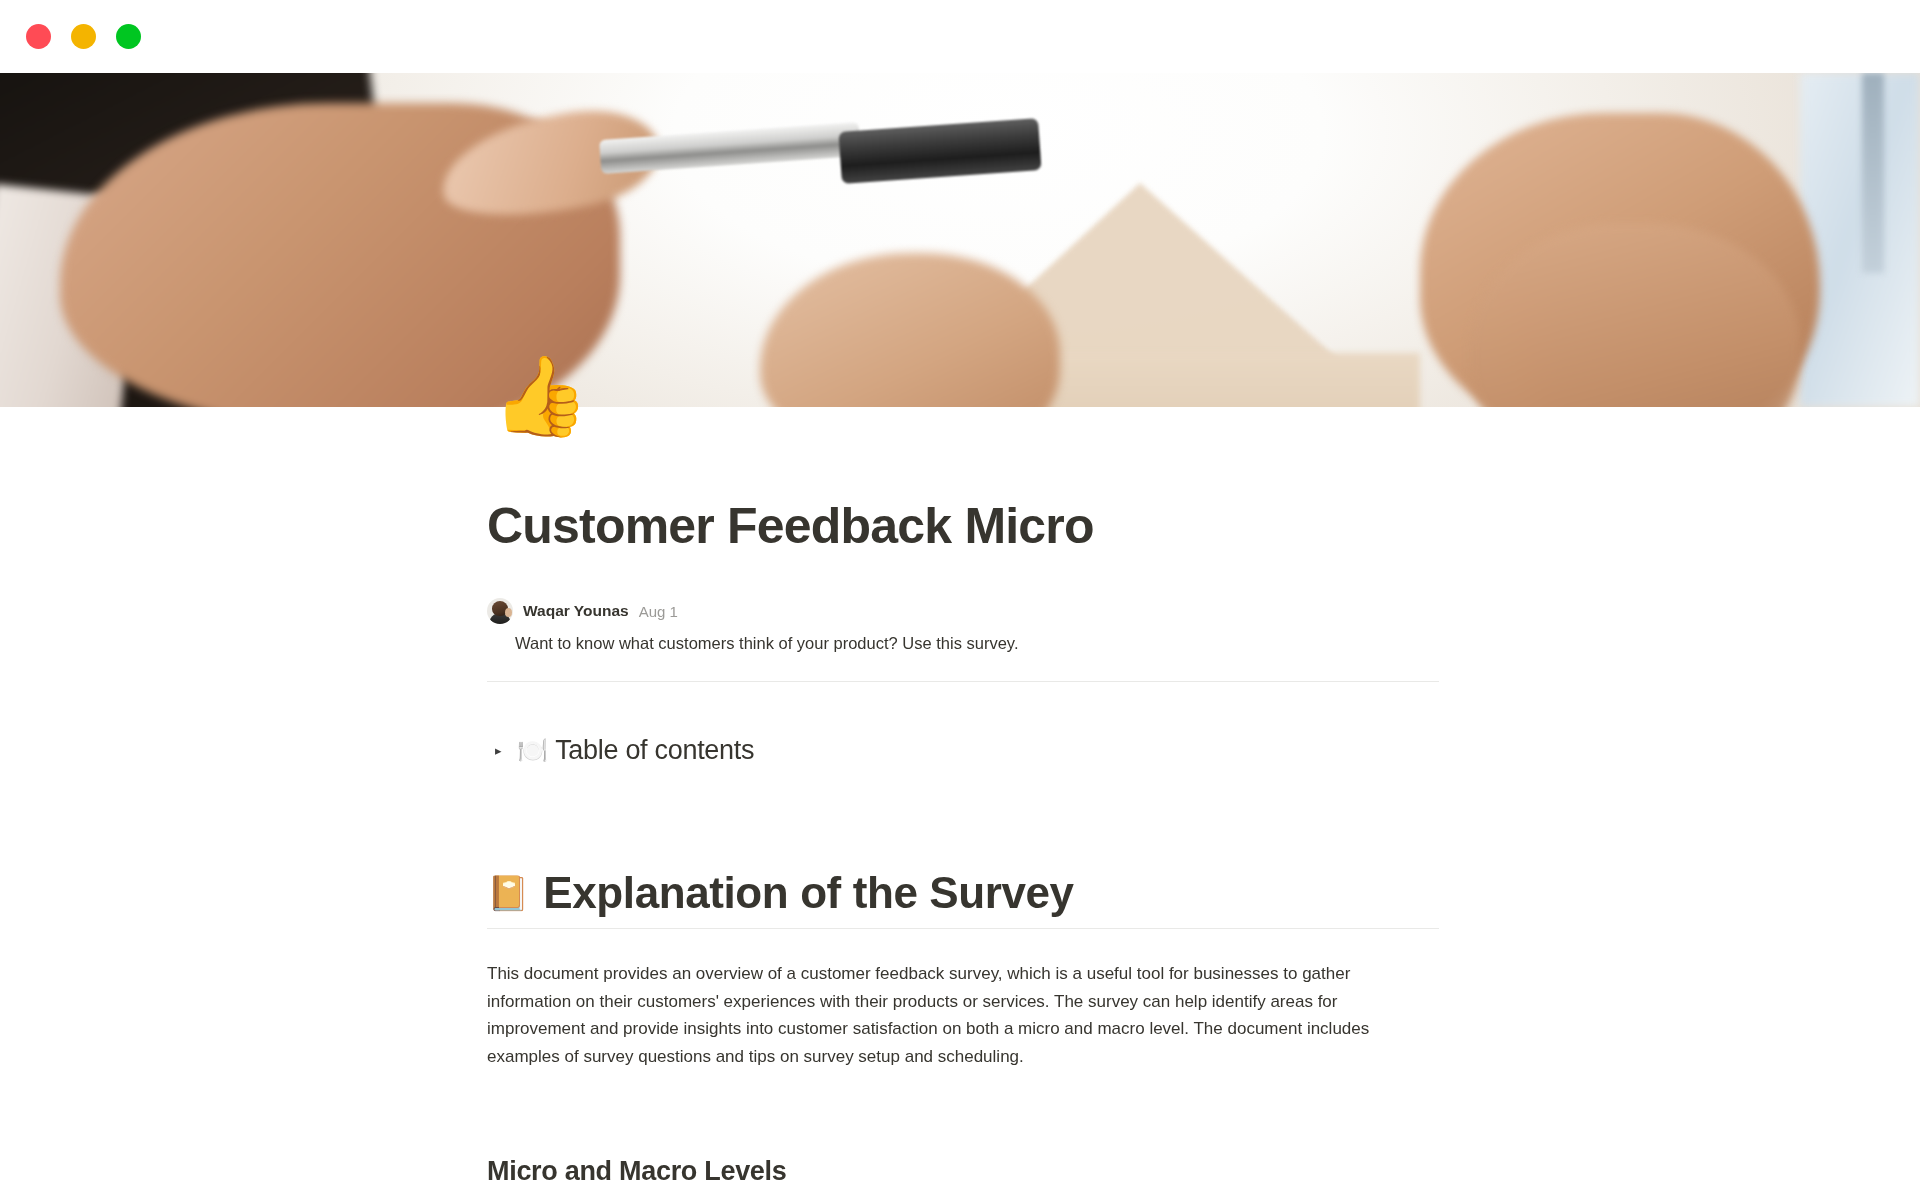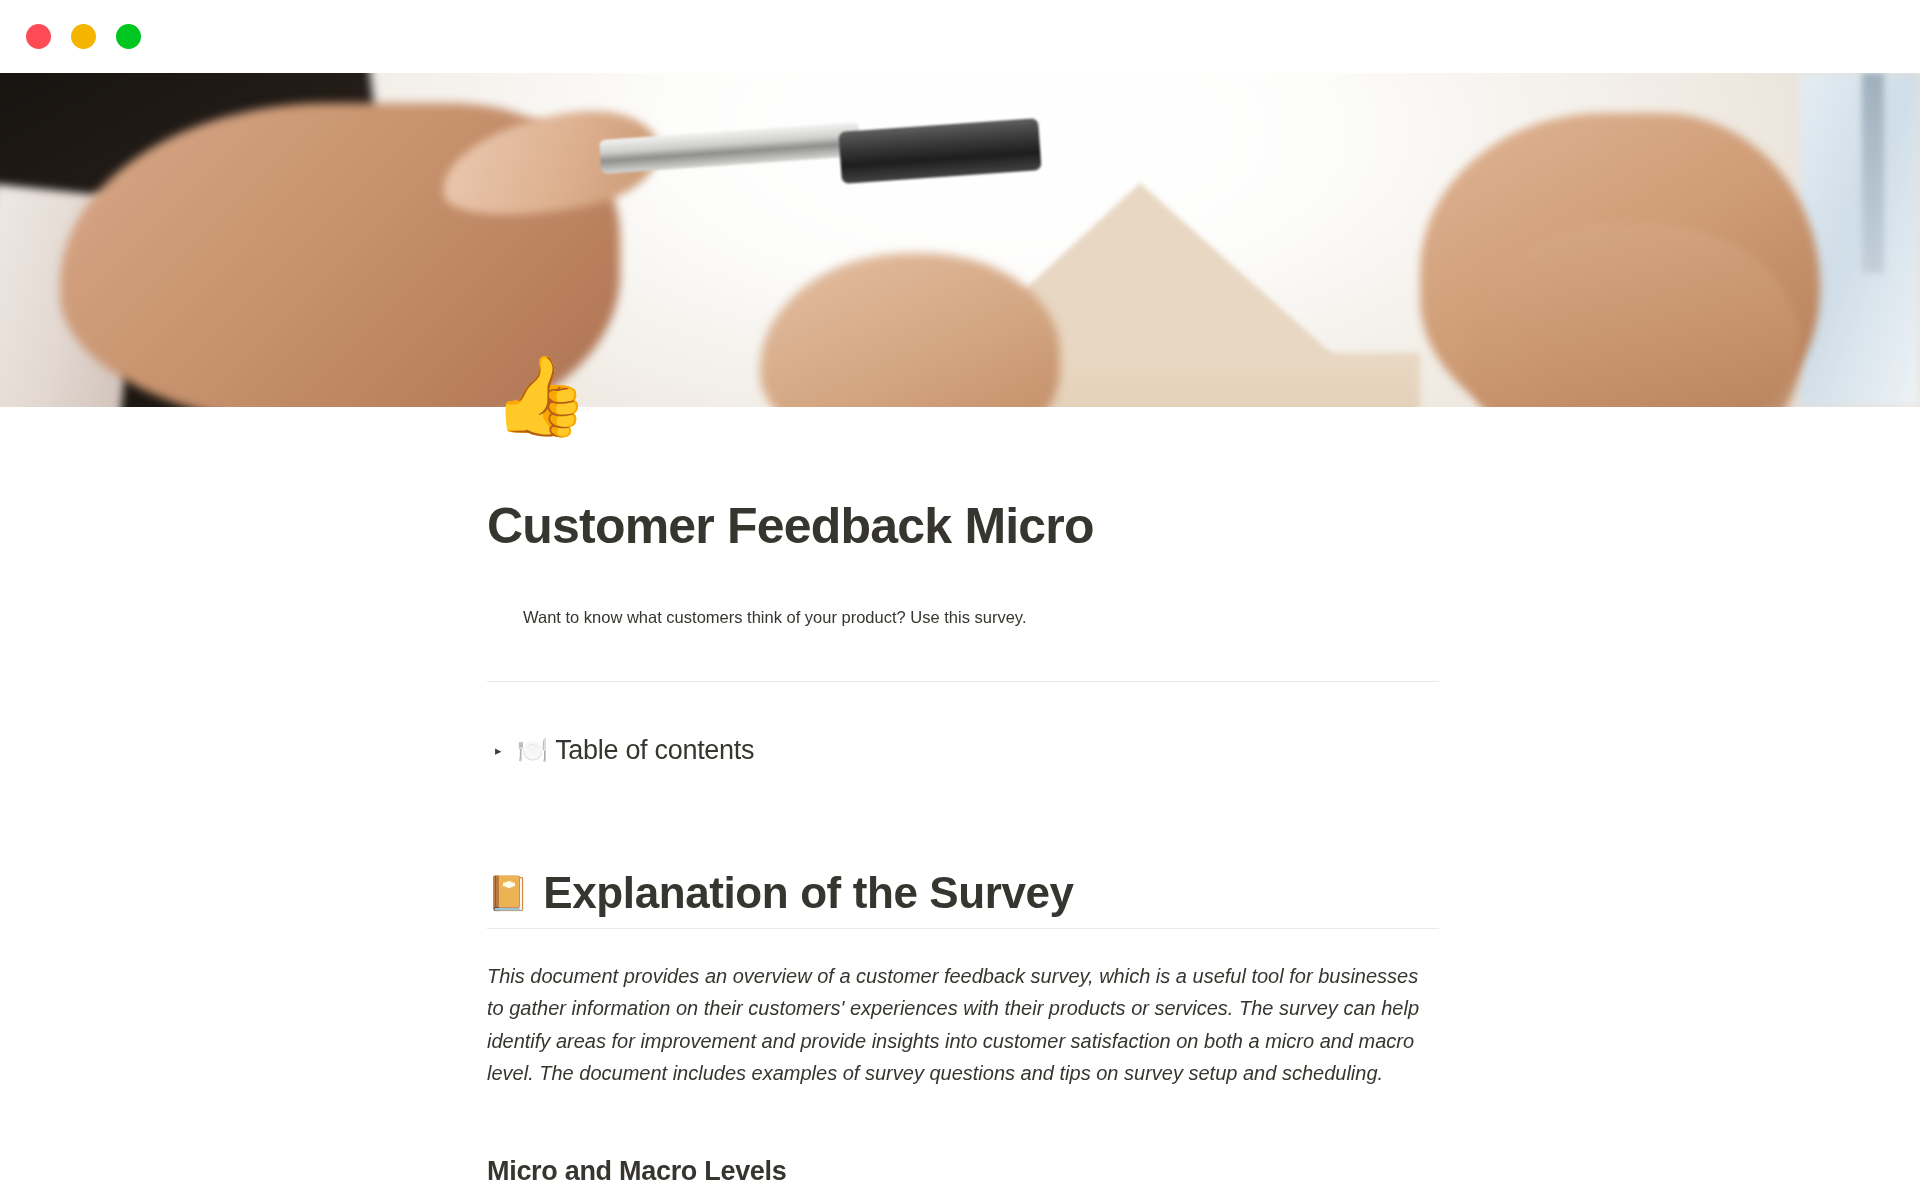--- a/index.html
+++ b/index.html
@@ -247,21 +247,21 @@
     font-size: 15.5px;
     font-weight: bold;
     color: #37352f;
   }
   #publish-date {
     font-size: 15px;
     color: #9b9a97;
   }
   #byline-desc {
     margin-top: 7px;
-    margin-left: 36px;
+    margin-left: 28px;
     font-size: 16.5px;
     color: #37352f;
     line-height: 1.5;
   }
 
   .divider {
     position: absolute;
     left: 487px;
     width: 952px;
     height: 1px;
@@ -321,24 +321,23 @@
     font-weight: bold;
     color: #37352f;
     letter-spacing: -0.4px;
   }
 
   #body-paragraph {
     position: absolute;
     left: 487px;
     top: 960px;
     width: 950px;
-    font-size: 20px;
+    font-size: 17px;
     line-height: 1.62;
     color: #37352f;
-    font-style: italic;
   }
 
   #subsection-heading {
     position: absolute;
     left: 487px;
     top: 1156px;
     font-size: 27px;
     font-weight: bold;
     color: #37352f;
     letter-spacing: -0.3px;
@@ -373,20 +372,29 @@
   <div class="cover-layer cv-hand-r2"></div>
 </div>
 
 <div id="page"></div>
 
 <div id="page-icon">👍</div>
 
 <h1 id="page-title">Customer Feedback Micro</h1>
 
 <div id="byline">
+  <div id="byline-row">
+    <div id="avatar">
+      <span class="av-body"></span>
+      <span class="av-face"></span>
+      <span class="av-hand"></span>
+    </div>
+    <span id="author-name">Waqar Younas</span>
+    <span id="publish-date">Aug 1</span>
+  </div>
   <div id="byline-desc">Want to know what customers think of your product? Use this survey.</div>
 </div>
 
 <div class="divider" id="divider-1"></div>
 
 <div id="toc-toggle">
   <span id="toc-arrow">▸</span>
   <span id="toc-emoji">🍽️</span>
   <span id="toc-label">Table of contents</span>
 </div>

